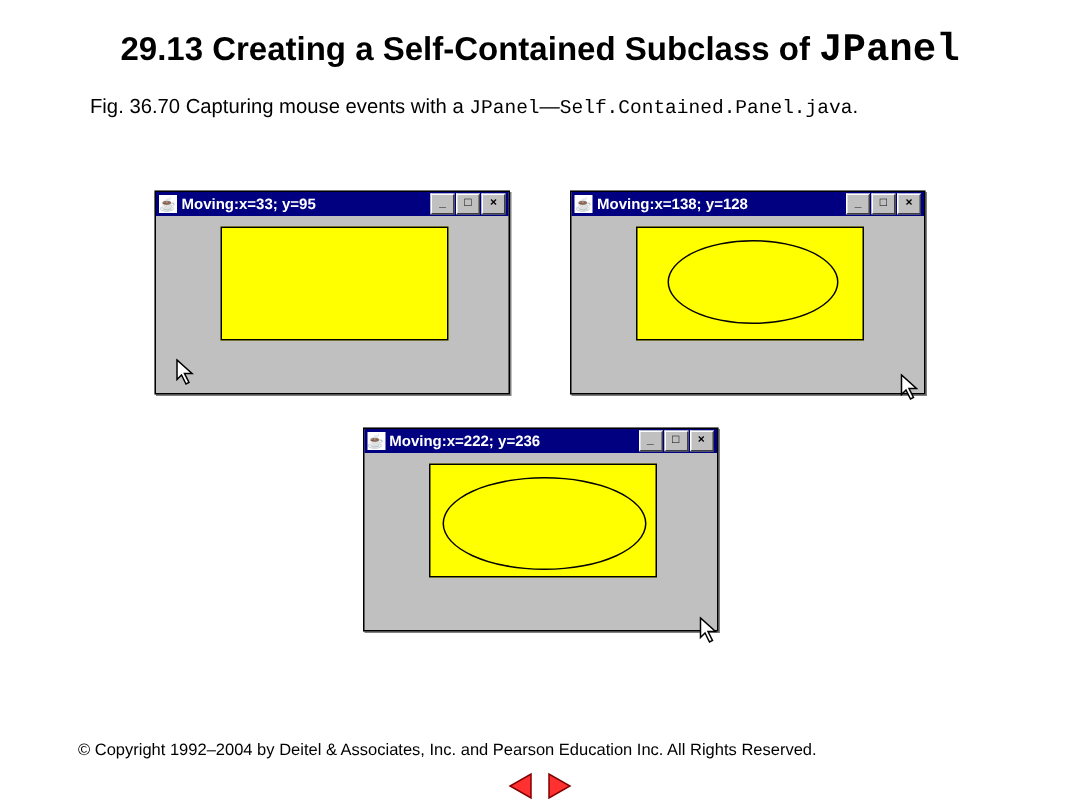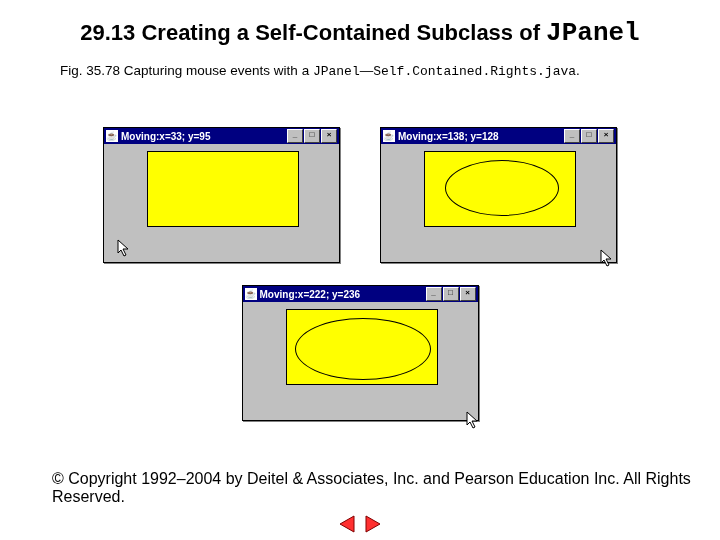--- a/index.html
+++ b/index.html
@@ -127,21 +127,21 @@
   }
   .cursor-arrow svg {
     position: absolute;
     width: 14px;
     height: 18px;
   }
   .copyright {
     position: absolute;
     bottom: 34px;
     left: 52px;
-    font-size: 16px;
+    font-size: 11px;
   }
   .nav {
     position: absolute;
     bottom: 6px;
     left: 0;
     width: 100%;
     display: flex;
     justify-content: center;
     gap: 6px;
   }
@@ -153,21 +153,21 @@
 </head>
 <body>
 
 <div class="page">
 
   <div class="heading">
     <span>29.13 Creating a Self-Contained Subclass of </span><span class="code-font">JPanel</span>
   </div>
 
   <div class="caption">
-    <span>Fig. 35.78  Capturing mouse events with a </span><span class="code-font">JPanel</span><span>—</span><span class="code-font">Self.Contained.Rights.java</span><span>.</span>
+    <span>Fig. 36.70  Capturing mouse events with a </span><span class="code-font">JPanel</span><span>—</span><span class="code-font">Self.Contained.Panel.java</span><span>.</span>
   </div>
 
   <div class="figures-row">
 
     <div class="win">
       <div class="titlebar">
         <span class="java-icon">☕</span>
         <span>Moving: </span>
           <span>x=33; y=95</span>
         <div class="winbtns">

